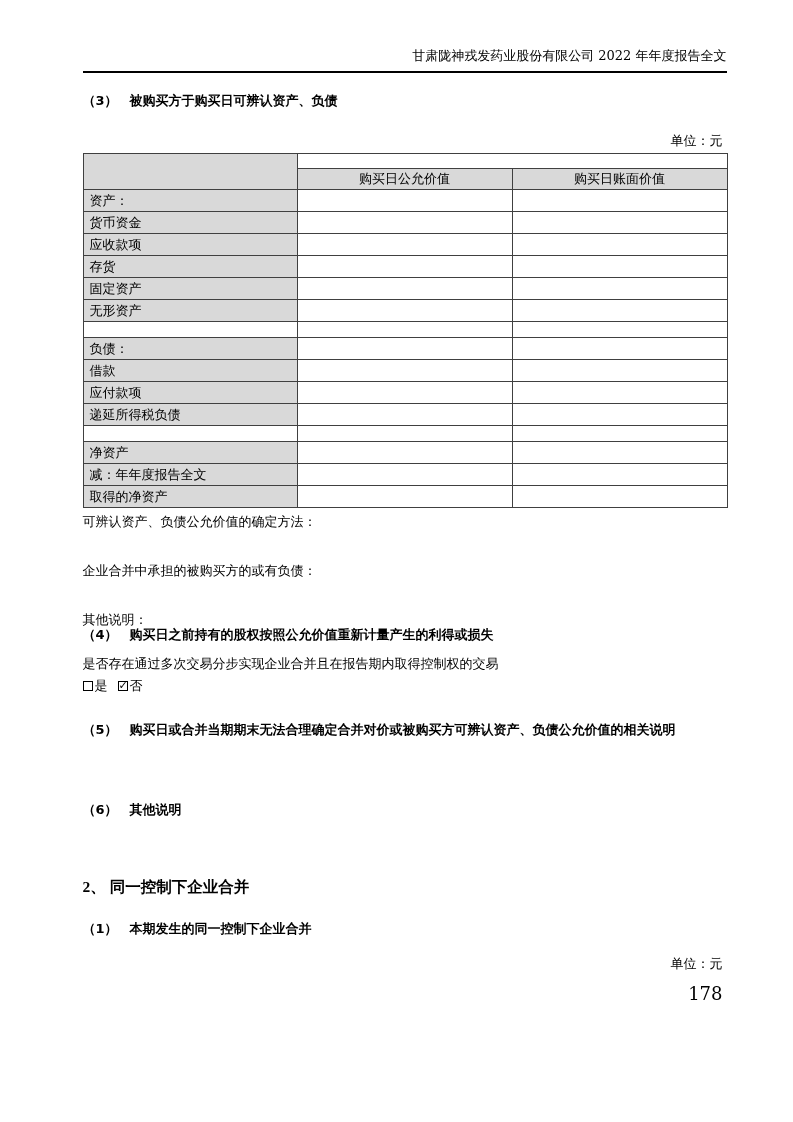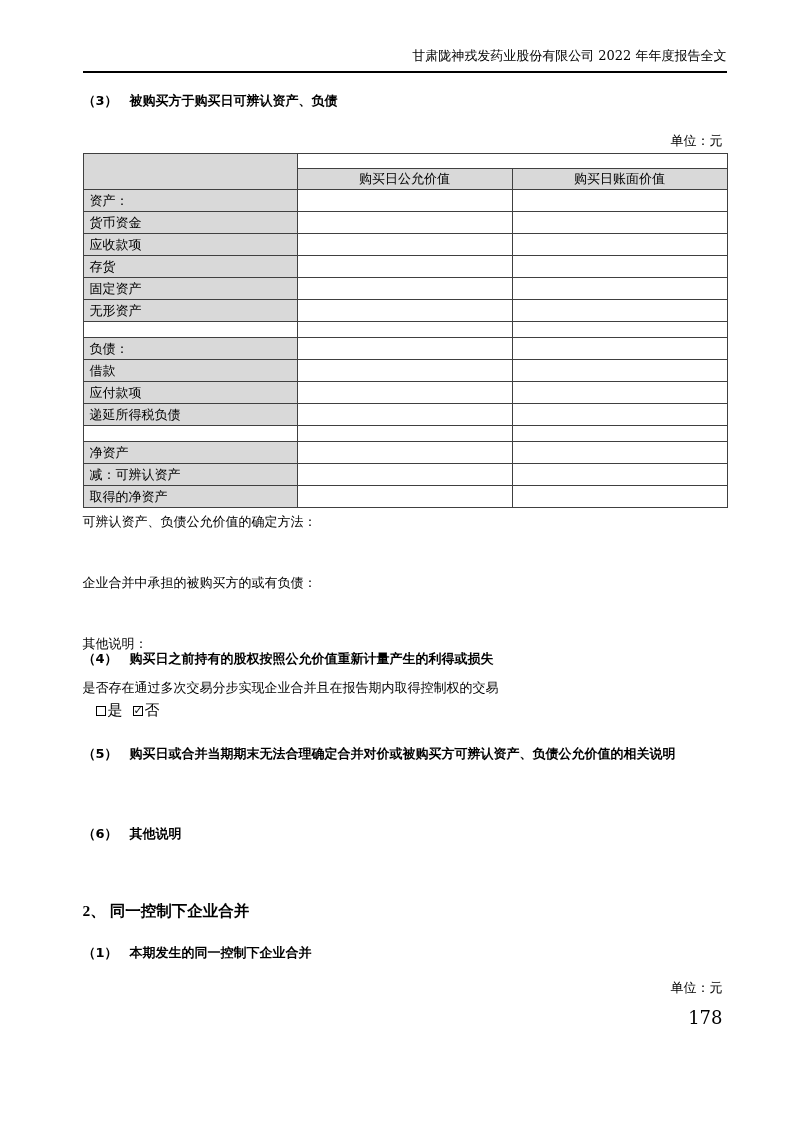--- a/index.html
+++ b/index.html
@@ -31,25 +31,25 @@
 
   table.fv { margin-top:5px; border-collapse:collapse; table-layout:fixed; width:644px; }
   table.fv td { border:1px solid #404040; padding:0 6px; font-size:13px; vertical-align:middle;margin-top:37px; }
   table.fv td.gray { background:#d9d9d9; }
   table.fv td.chead { text-align:center; }
   tr.hr1 { height:15px; }
   tr.hr2 { height:21px; }
   tr.r  { height:22px; }
   tr.rblank { height:16px; }
 
-  .note { margin-top:47px; font-size:13px; line-height:14px; }
+  .note { margin-top:35px; font-size:13px; line-height:14px; }
   .note-first { margin-top:7px; }
 
   .question { margin-top:15px; font-size:13px; line-height:14px; }
-  .cbline { margin-top:8px; font-size:15px; line-height:14px;margin-left:13px; }
+  .cbline { margin-top:8px; font-size:13px; line-height:14px; }
   .cb {
     display:inline-block; width:10px; height:10px; border:1px solid #000;
     vertical-align:-1px; margin-right:2px; position:relative; background:#fff;
   }
   .cb.checked::after {
     content:"\2713"; position:absolute; left:0px; top:-3px; font-size:11px;
     font-family:"DejaVu Sans", sans-serif;
   }
   .cb-group + .cb-group { margin-left:10px; }
 
@@ -147,21 +147,21 @@
             <td></td>
             <td></td>
             <td></td>
           </tr>
       <tr class="r">
             <td class="gray">净资产</td>
             <td></td>
             <td></td>
           </tr>
       <tr class="r">
-            <td class="gray">减：可辨认资产</td>
+            <td class="gray">减：年年度报告全文</td>
             <td></td>
             <td></td>
           </tr>
       <tr class="r">
             <td class="gray">取得的净资产</td>
             <td></td>
             <td></td>
           </tr>
     </tbody>
       </table>

